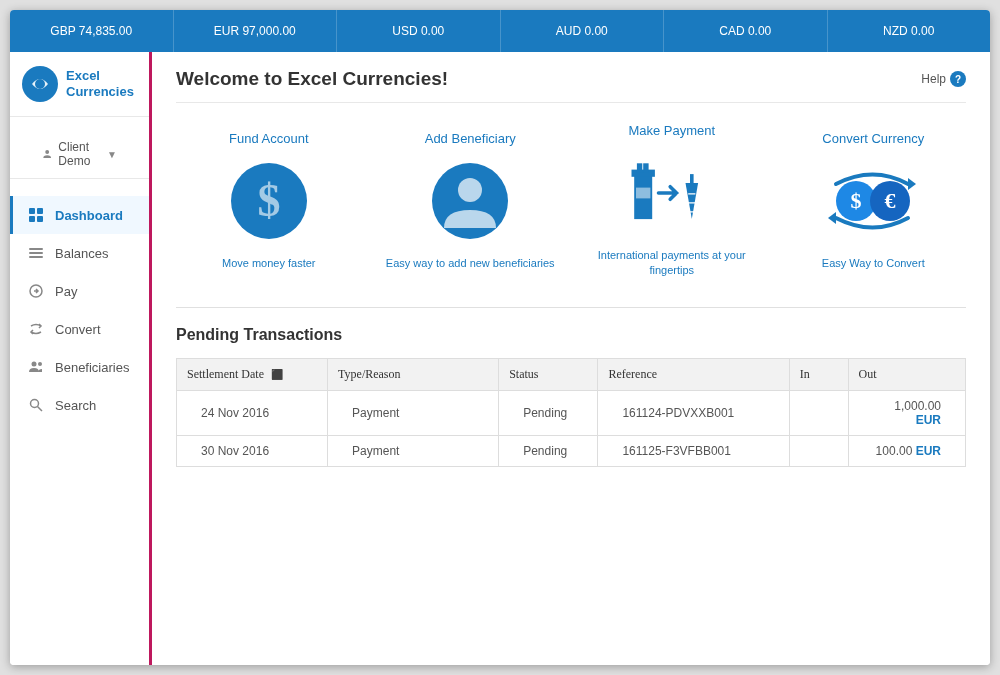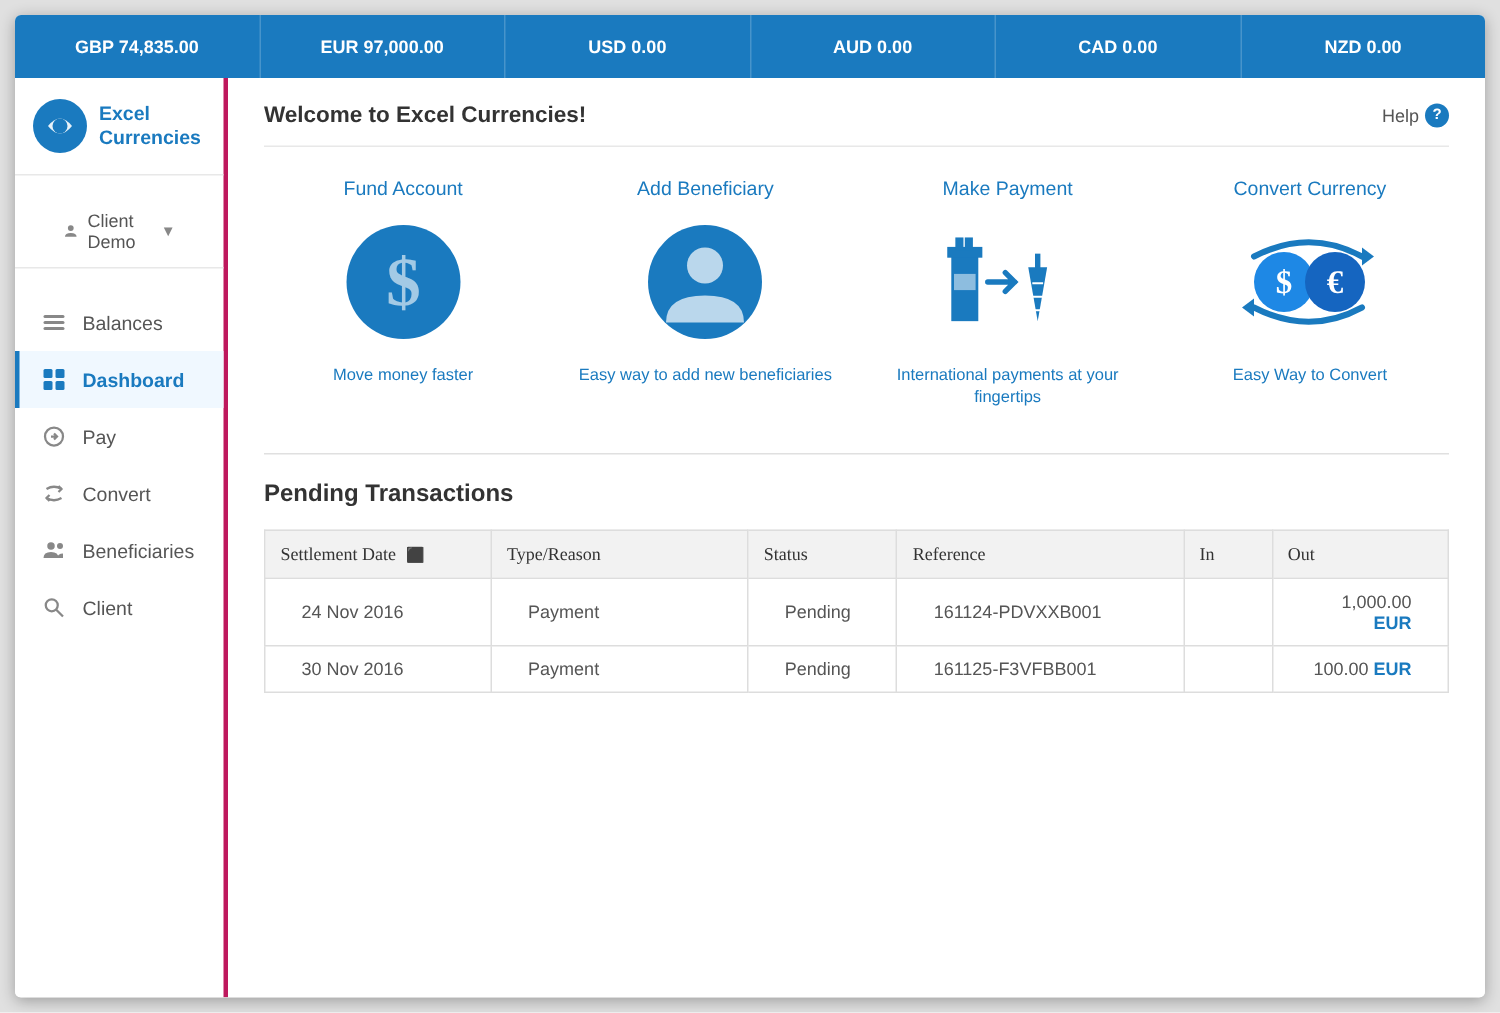--- a/index.html
+++ b/index.html
@@ -31,21 +31,21 @@
       height: 42px;
       flex-shrink: 0;
     }
     .currency-item {
       flex: 1;
       display: flex;
       align-items: center;
       justify-content: center;
       color: white;
       font-size: 12px;
-      font-weight: bold;
+      font-weight: normal;
       border-right: 1px solid rgba(255,255,255,0.2);
     }
     .currency-item:last-child { border-right: none; }
 
     
     .main-layout {
       display: flex;
       flex: 1;
       overflow: hidden;
     }
@@ -142,21 +142,21 @@
     }
     .welcome-header {
       display: flex;
       justify-content: space-between;
       align-items: center;
       margin-bottom: 20px;
       padding-bottom: 12px;
       border-bottom: 1px solid #e8e8e8;
     }
     .welcome-title {
-      font-size: 15px;
+      font-size: 19px;
       font-weight: bold;
       color: #333;
     }
     .help-link {
       font-size: 12px;
       color: #555;
       display: flex;
       align-items: center;
       gap: 4px;
     }
@@ -172,20 +172,21 @@
       font-size: 10px;
       font-weight: bold;
     }
 
     
     .quick-actions {
       display: flex;
       gap: 16px;
       margin-bottom: 28px;
       justify-content: space-between;
+      align-items: center;
     }
     .action-card {
       flex: 1;
       display: flex;
       flex-direction: column;
       align-items: center;
       cursor: pointer;
     }
     .action-title {
       color: #1a7abf;
@@ -294,44 +295,44 @@
       <div class="user-section">
         <svg class="user-icon" viewBox="0 0 16 16" fill="#888">
           <circle cx="8" cy="5" r="3"></circle>
           <path d="M2 14 Q2 10 8 10 Q14 10 14 14Z"></path>
         </svg>
         <span>Client Demo</span>
         <span class="chevron-down">▼</span>
       </div>
 
       <nav class="nav-items">
-        <div class="nav-item">
-          <span class="nav-item-icon">
-            <svg width="16" height="16" viewBox="0 0 16 16" fill="#888">
-              <rect x="1" y="3" width="14" height="2" rx="1"></rect>
-              <rect x="1" y="7" width="14" height="2" rx="1"></rect>
-              <rect x="1" y="11" width="14" height="2" rx="1"></rect>
-            </svg>
-          </span>
-          <span>Balances</span>
-        </div>
         <div class="nav-item active">
           <span class="nav-item-icon">
             <svg width="16" height="16" viewBox="0 0 16 16" fill="currentColor">
               <rect x="1" y="1" width="6" height="6" rx="1"></rect>
               <rect x="9" y="1" width="6" height="6" rx="1"></rect>
               <rect x="1" y="9" width="6" height="6" rx="1"></rect>
               <rect x="9" y="9" width="6" height="6" rx="1"></rect>
             </svg>
           </span>
           <span>Dashboard</span>
         </div>
         <div class="nav-item">
           <span class="nav-item-icon">
             <svg width="16" height="16" viewBox="0 0 16 16" fill="#888">
+              <rect x="1" y="3" width="14" height="2" rx="1"></rect>
+              <rect x="1" y="7" width="14" height="2" rx="1"></rect>
+              <rect x="1" y="11" width="14" height="2" rx="1"></rect>
+            </svg>
+          </span>
+          <span>Balances</span>
+        </div>
+        <div class="nav-item">
+          <span class="nav-item-icon">
+            <svg width="16" height="16" viewBox="0 0 16 16" fill="#888">
               <circle cx="8" cy="8" r="6" stroke="#888" stroke-width="1.5" fill="none"></circle>
               <path d="M6 8 L10 8 M8 6 L10 8 L8 10" stroke="#888" stroke-width="1.5" fill="none"></path>
             </svg>
           </span>
           <span>Pay</span>
         </div>
         <div class="nav-item">
           <span class="nav-item-icon">
             <svg width="16" height="16" viewBox="0 0 16 16" fill="none" stroke="#888" stroke-width="1.5">
               <path d="M3 5 Q8 2 13 5"></path>
@@ -353,21 +354,21 @@
           </span>
           <span>Beneficiaries</span>
         </div>
         <div class="nav-item">
           <span class="nav-item-icon">
             <svg width="16" height="16" viewBox="0 0 16 16" fill="none" stroke="#888" stroke-width="1.5">
               <circle cx="6.5" cy="6.5" r="4"></circle>
               <line x1="9.5" y1="9.5" x2="14" y2="14"></line>
             </svg>
           </span>
-          <span>Client</span>
+          <span>Search</span>
         </div>
       </nav>
     </div>
 
     <div class="content">
       <div class="content-inner">
 
         <div class="welcome-header">
           <h1 class="welcome-title">Welcome to Excel Currencies!</h1>
           <div class="help-link">

